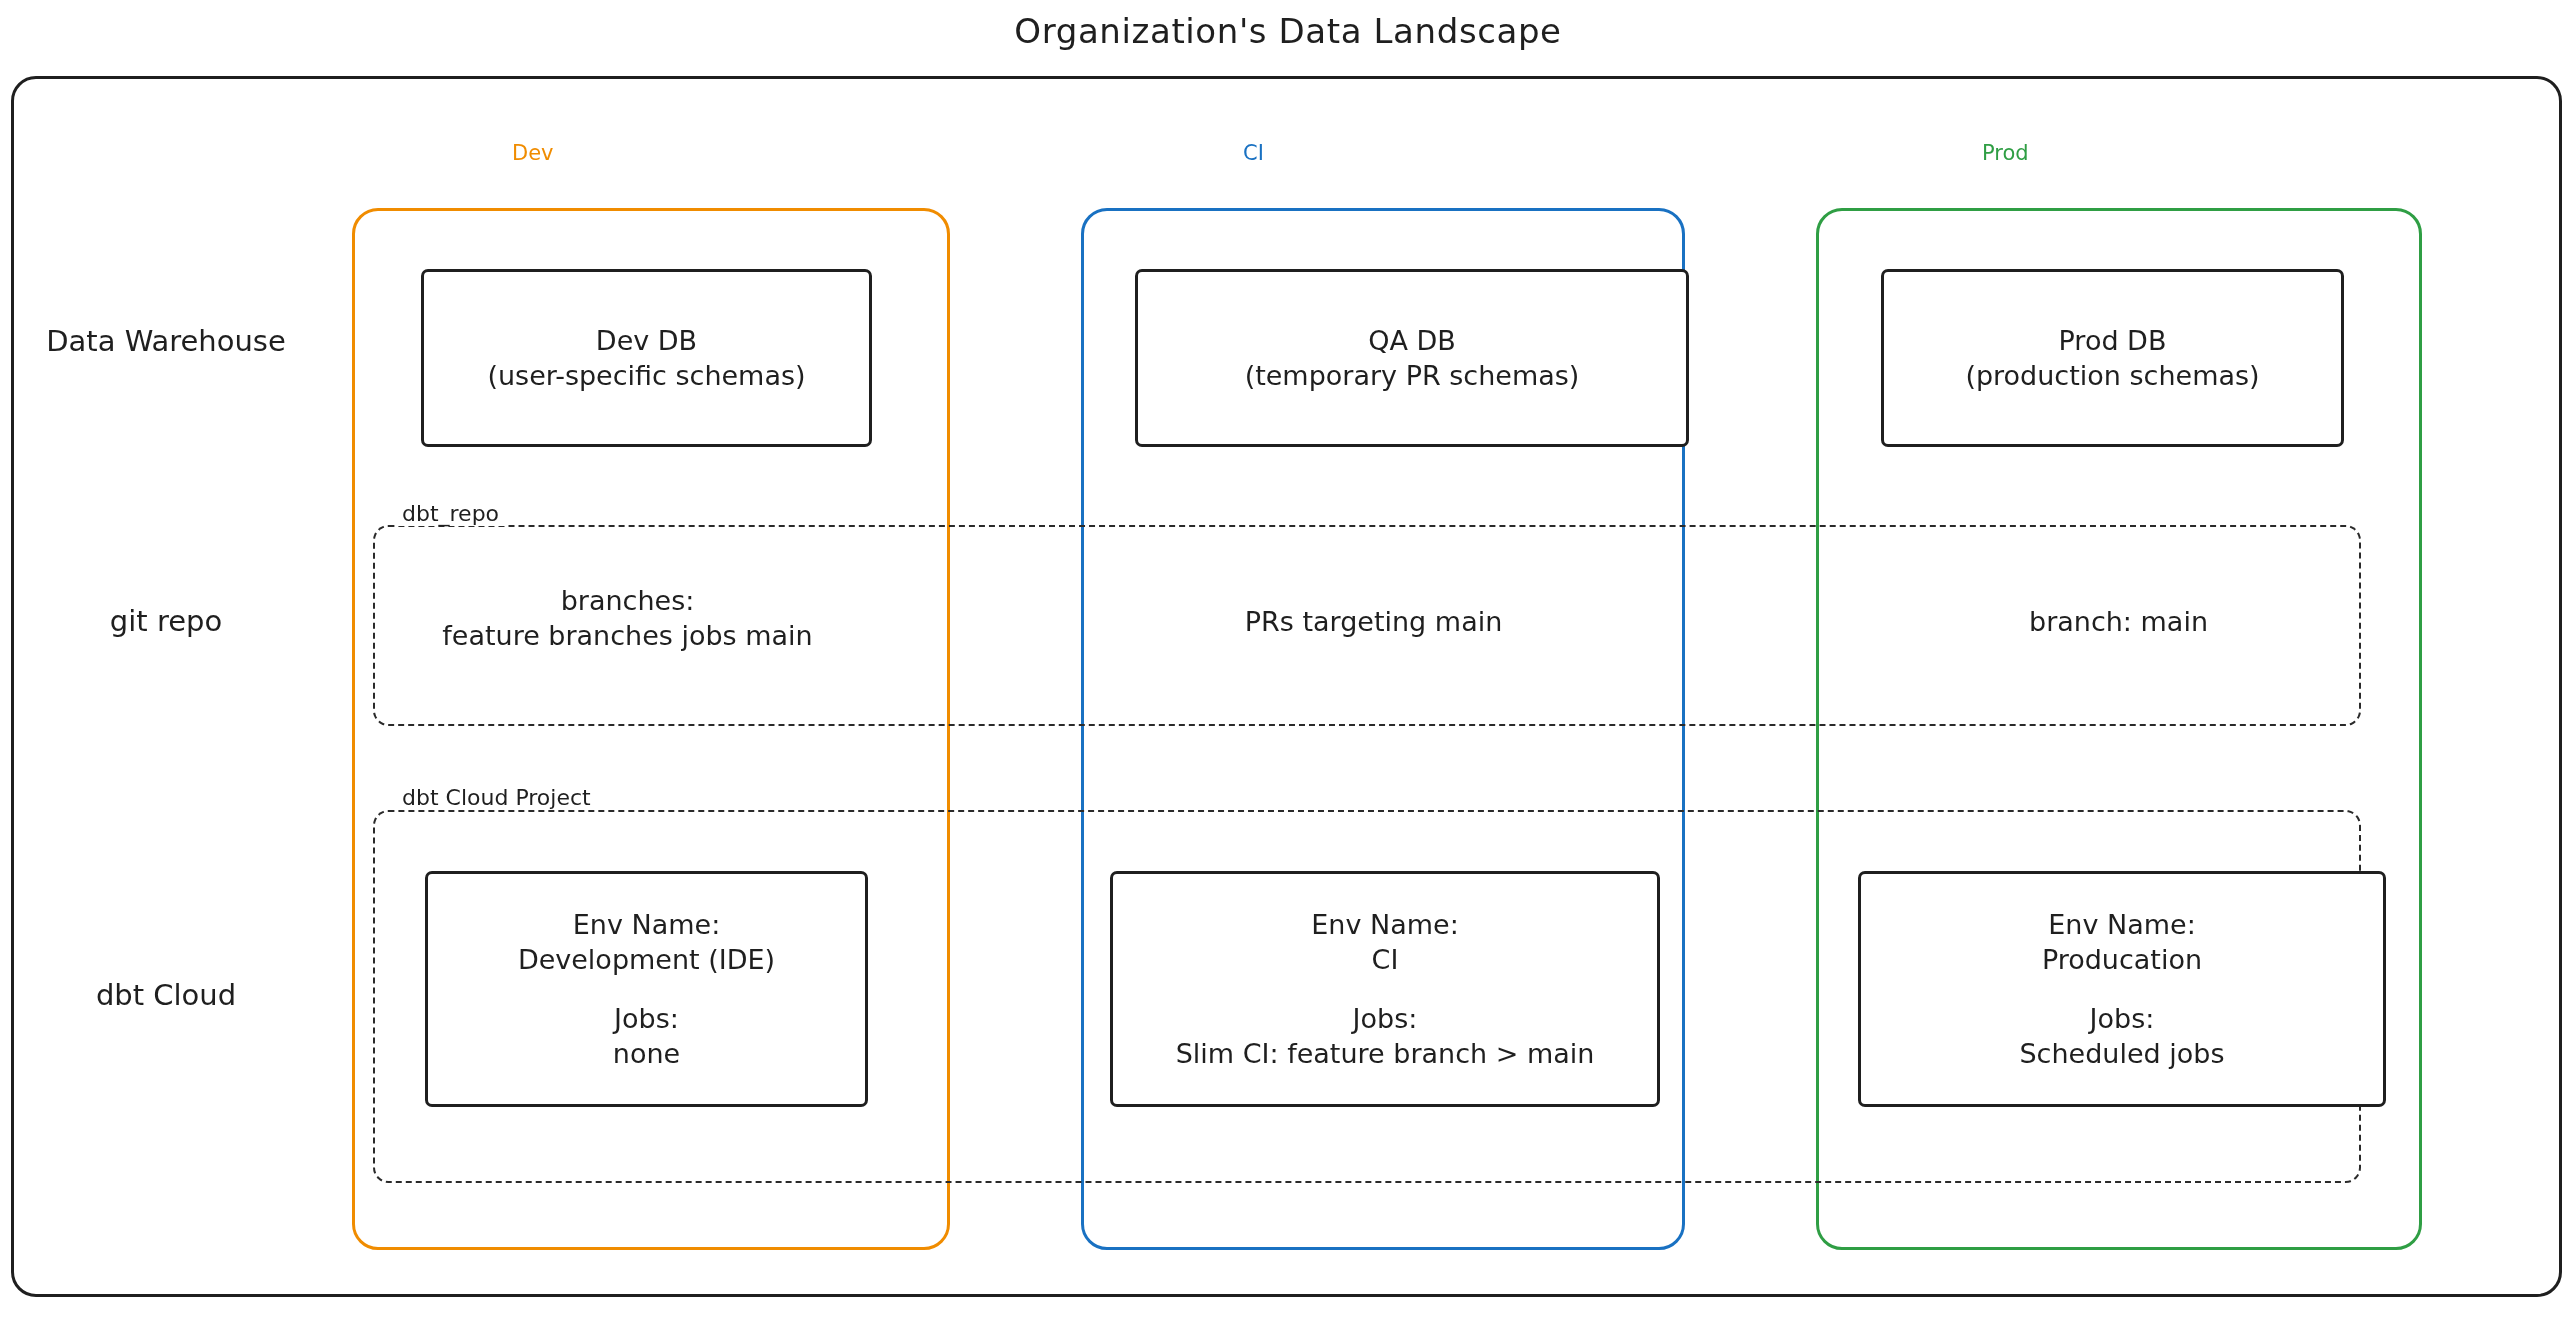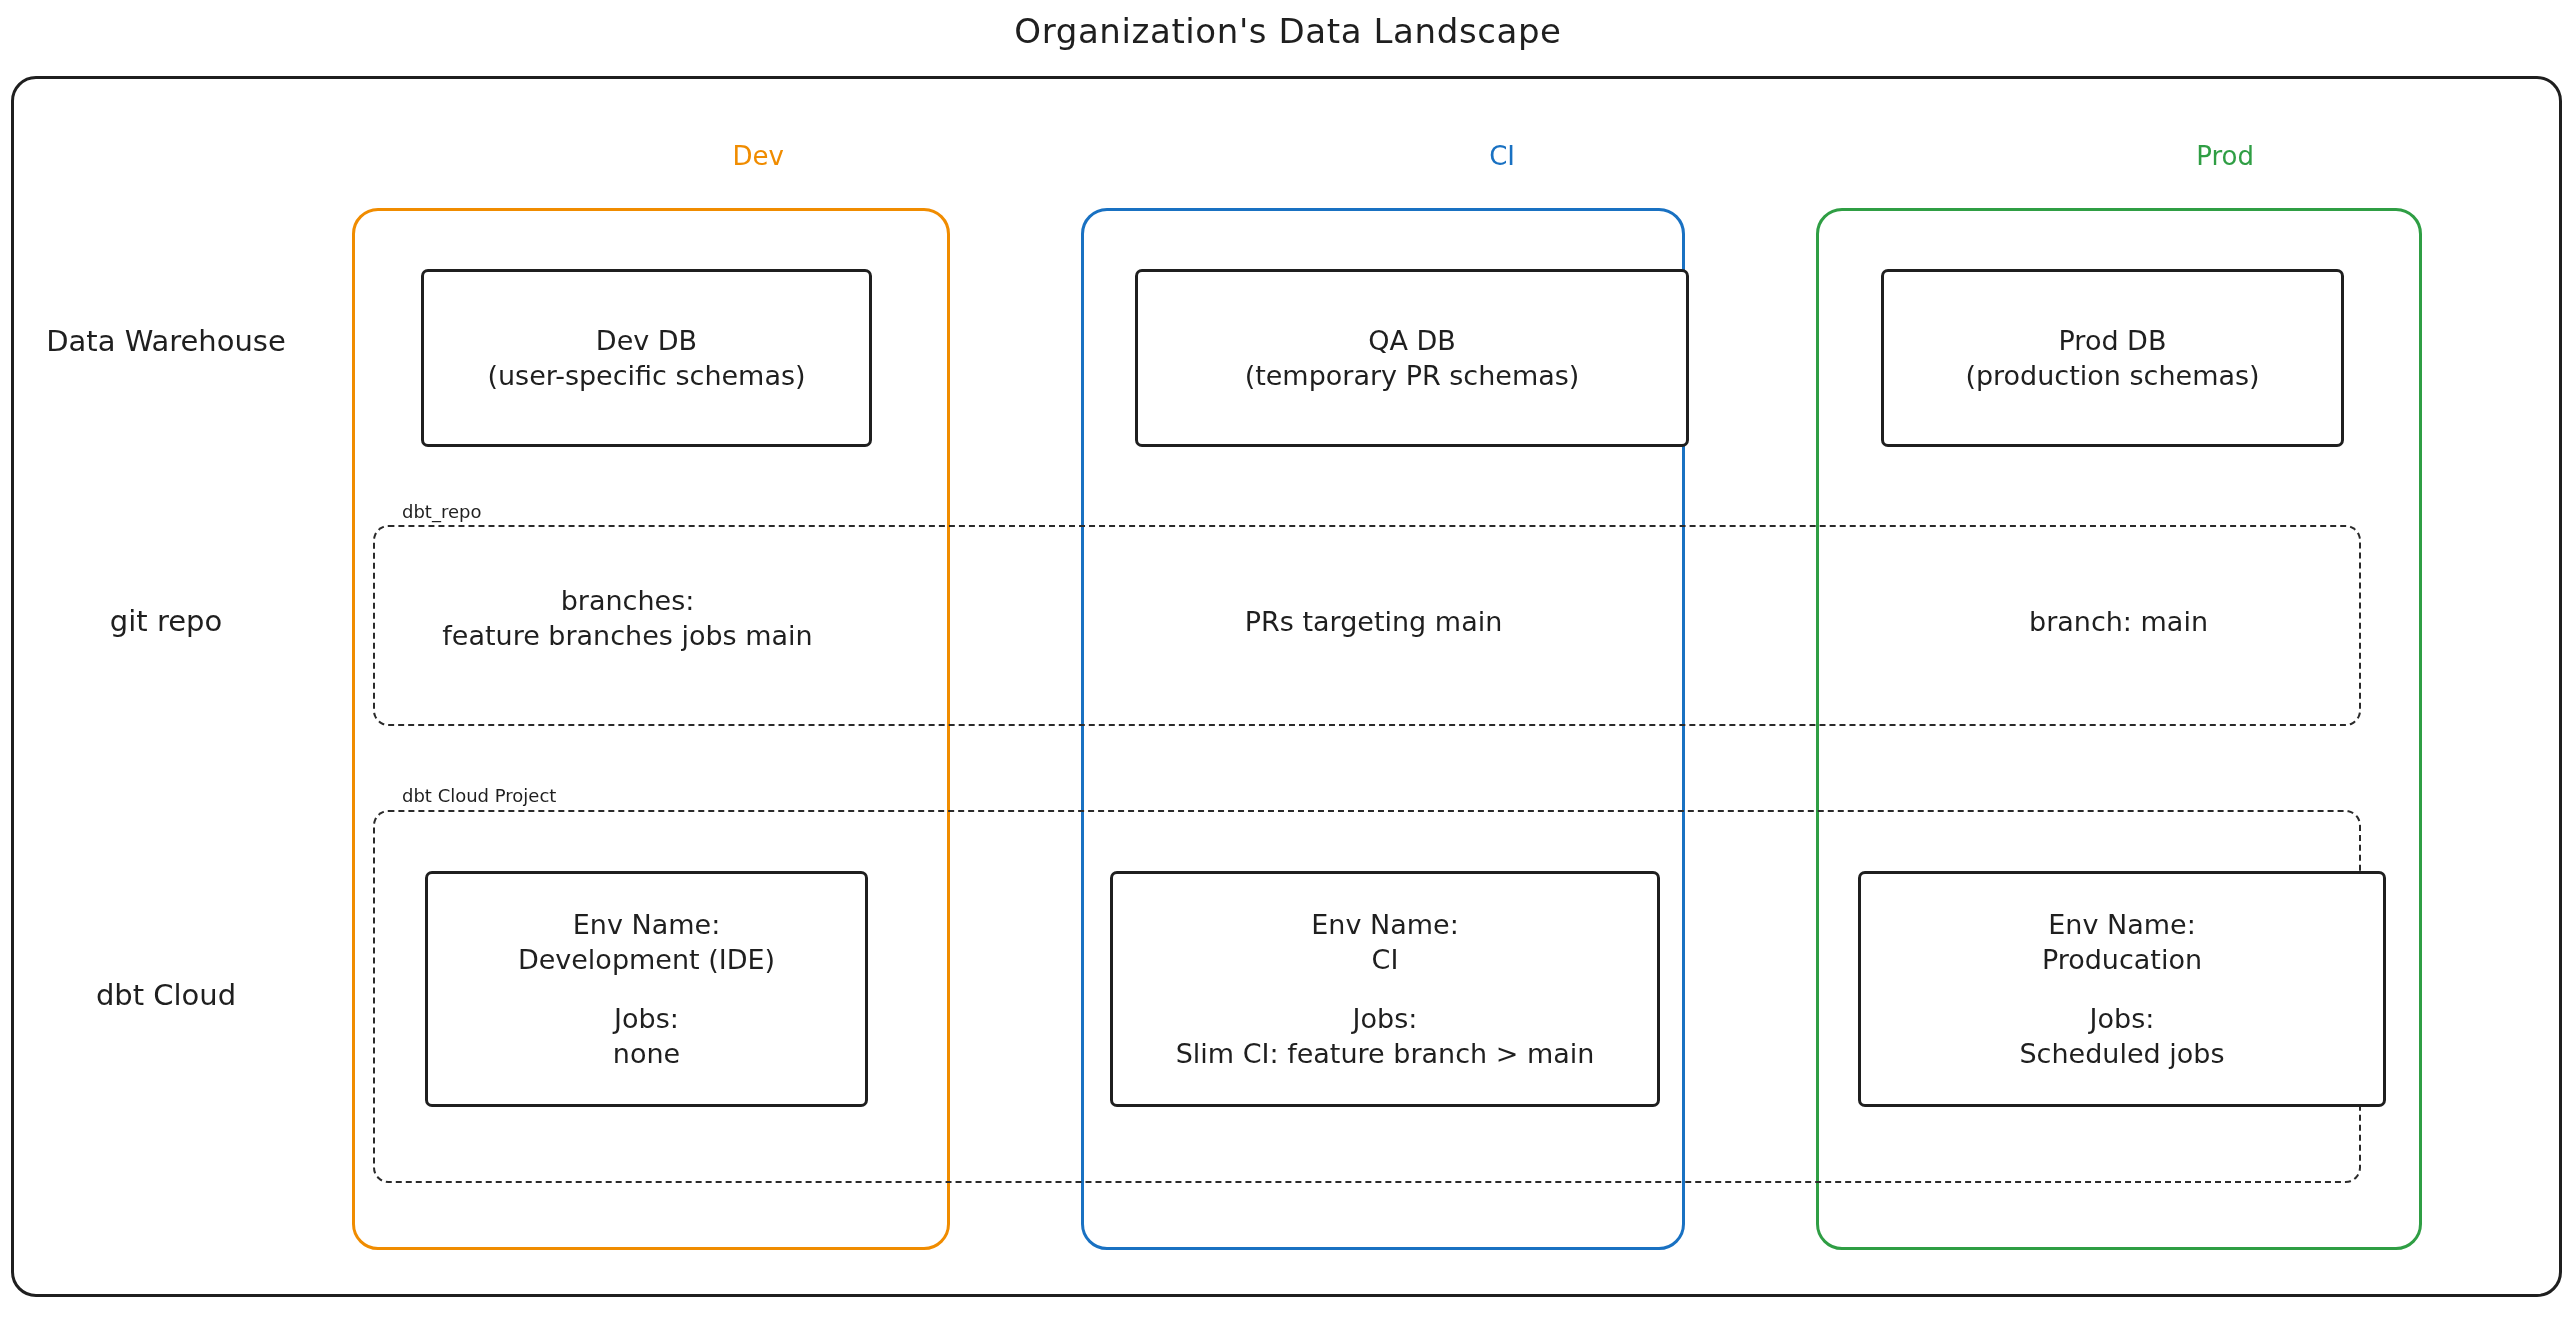--- a/index.html
+++ b/index.html
@@ -24,21 +24,21 @@
     position: absolute; left: 10.7px; top: 76px;
     width: 2551px; height: 1221px;
     border: 3px solid #1f1f1f;
     border-radius: 25px;
     background: transparent;
   }
 
   
   .col-header {
     position: absolute; top: 141px;
-    font-size: 26px; text-align: right;
+    font-size: 21px; text-align: left;
     width: 272px;
   }
   .col-header.dev  { left: 512px;  color: #F08C00; }
   .col-header.ci   { left: 1243px; color: #1971C2; }
   .col-header.prod { left: 1982px; color: #2F9E44; }
 
   
   .row-label {
     position: absolute; left: 36px; width: 260px;
     text-align: center; font-size: 29px; color: #1f1f1f;
@@ -64,21 +64,21 @@
     position: absolute;
     border: 2.4px dashed #2a2a2a;
     border-radius: 15.4px;
     background: transparent;
   }
   .band.git-band { left: 373px; top: 525px;  width: 1988px; height: 201px; }
   .band.dbt-band { left: 373px; top: 810px; width: 1988px; height: 373px; }
 
   .band-label {
     position: absolute;
-    font-size: 18px; color: #1f1f1f;
+    font-size: 22px; color: #1f1f1f;
     background: #ffffff; padding: 0 7px;
   }
   .band-label.git-lab { left: 395px; top: 501px; }
   .band-label.dbt-lab { left: 395px; top: 785px; }
 
   
   .node {
     position: absolute;
     border: 3px solid #1f1f1f;
     border-radius: 7px;

